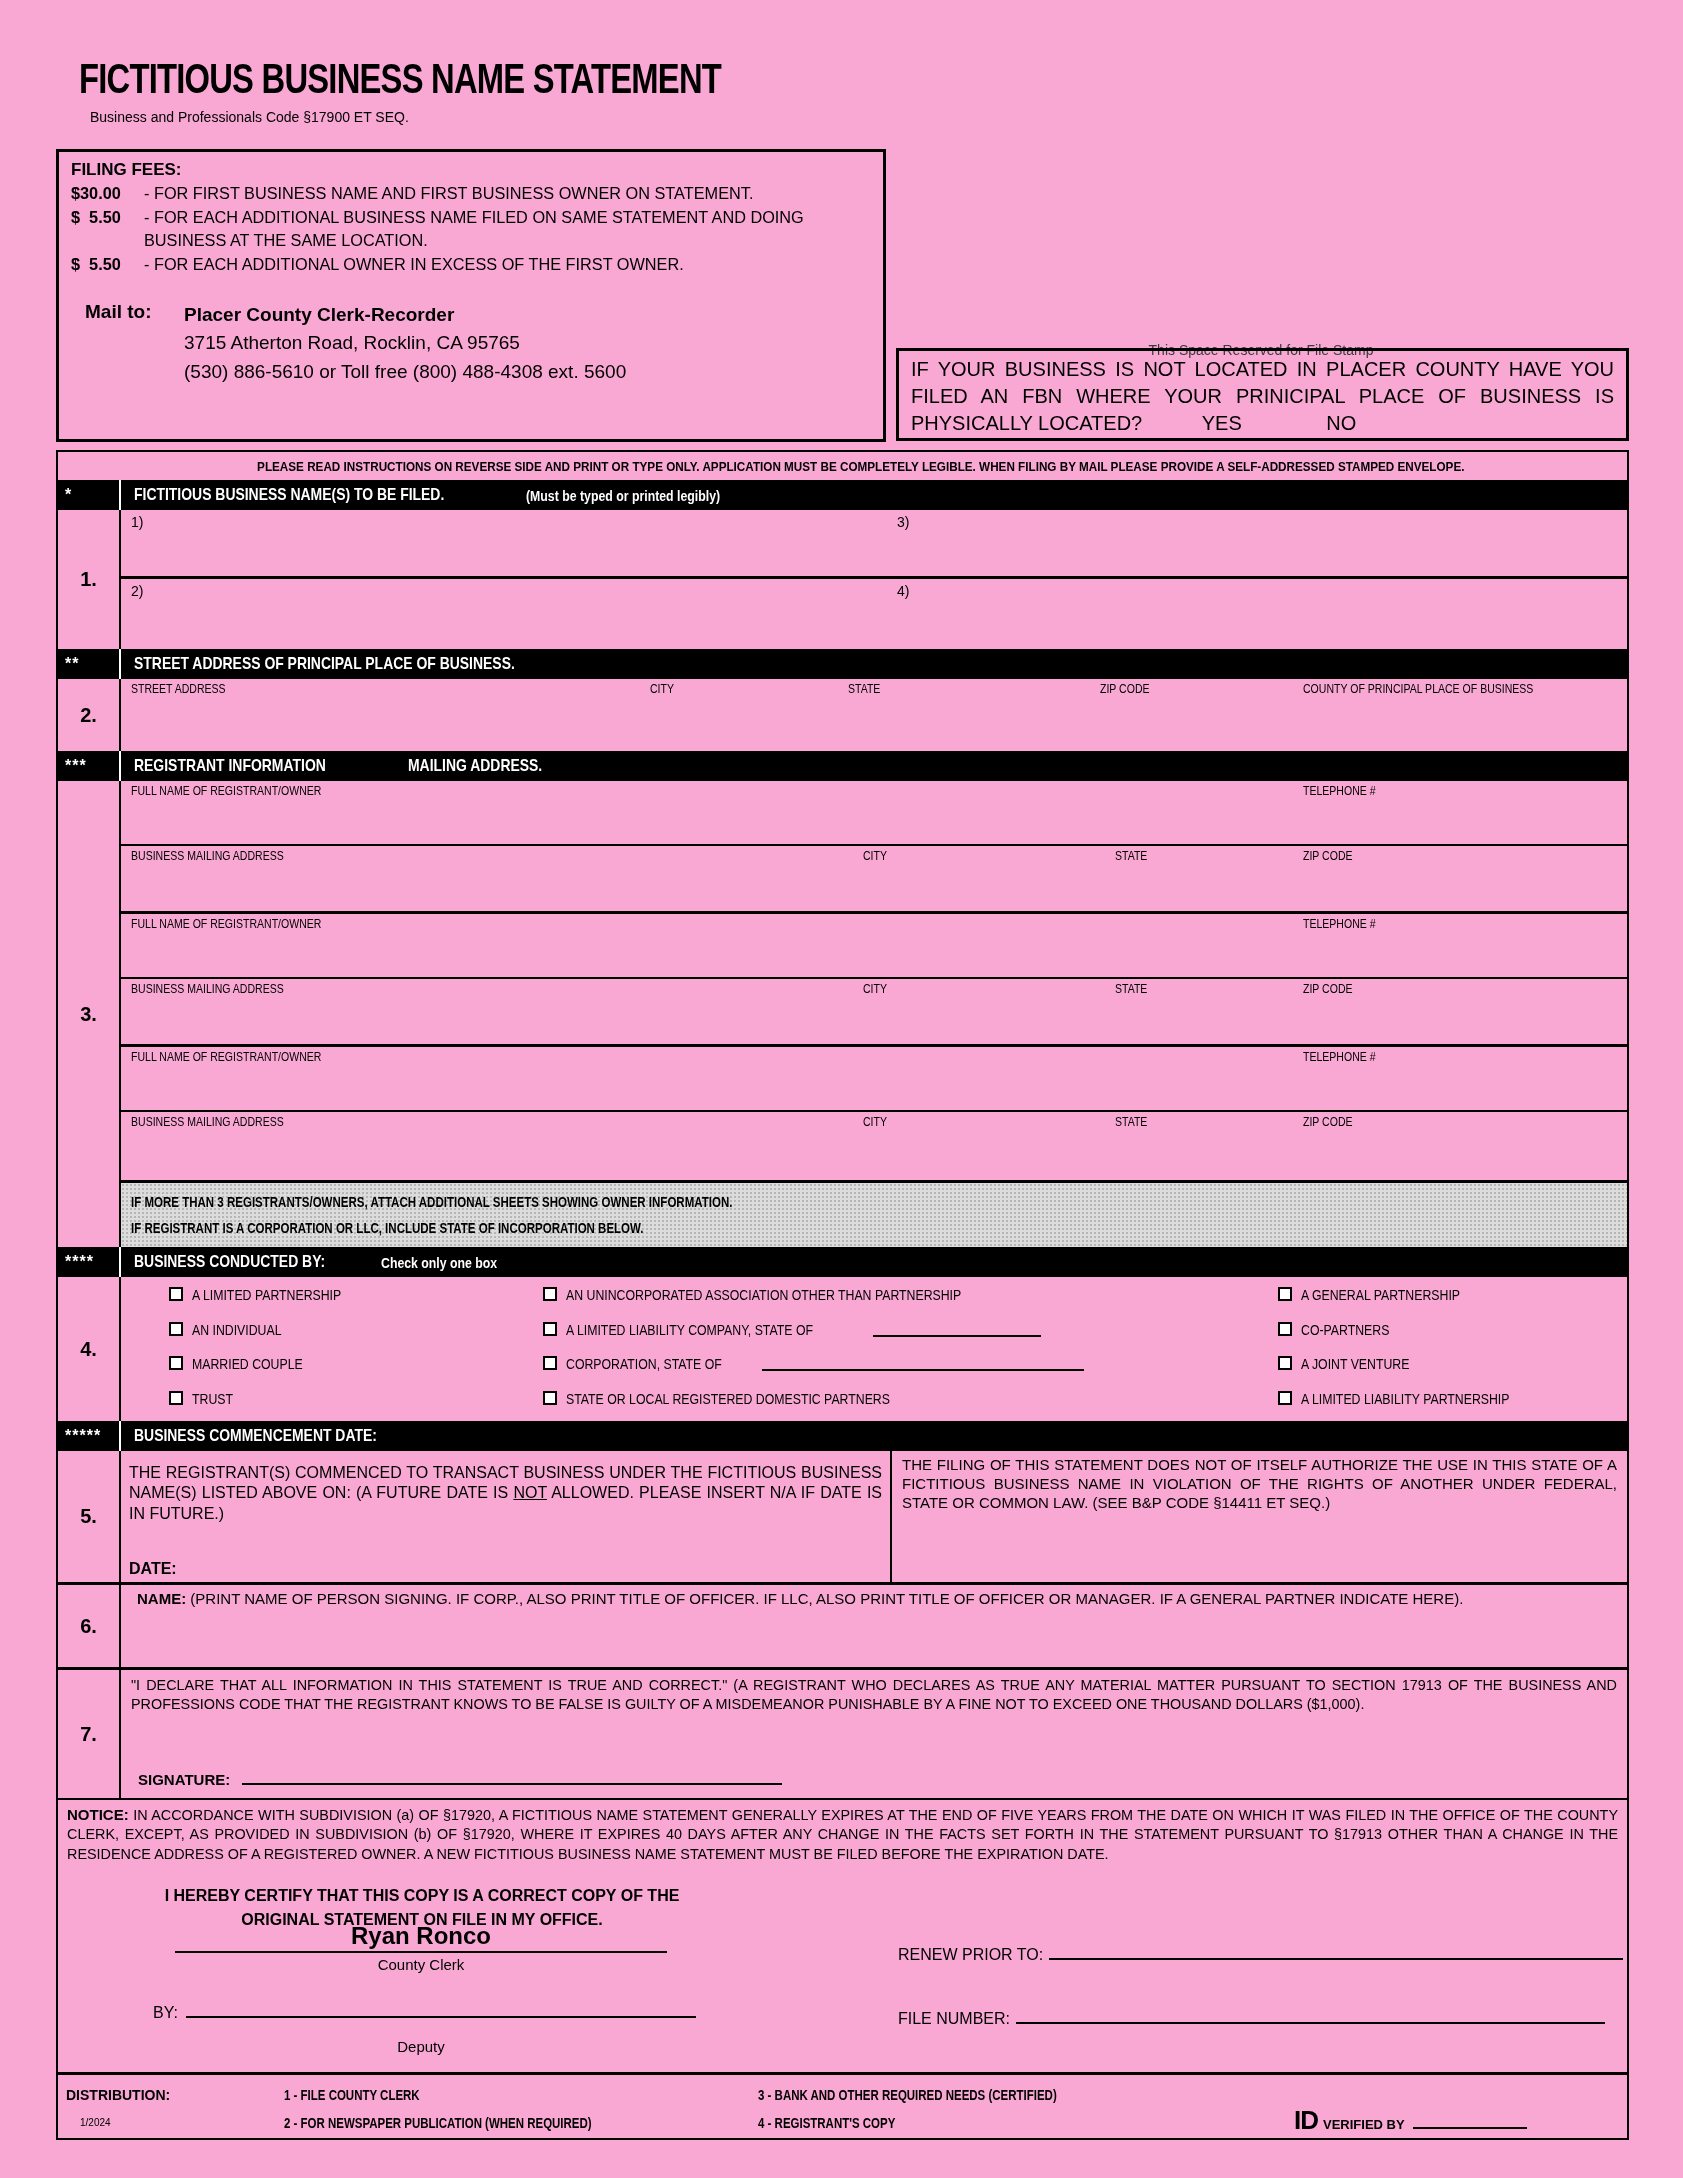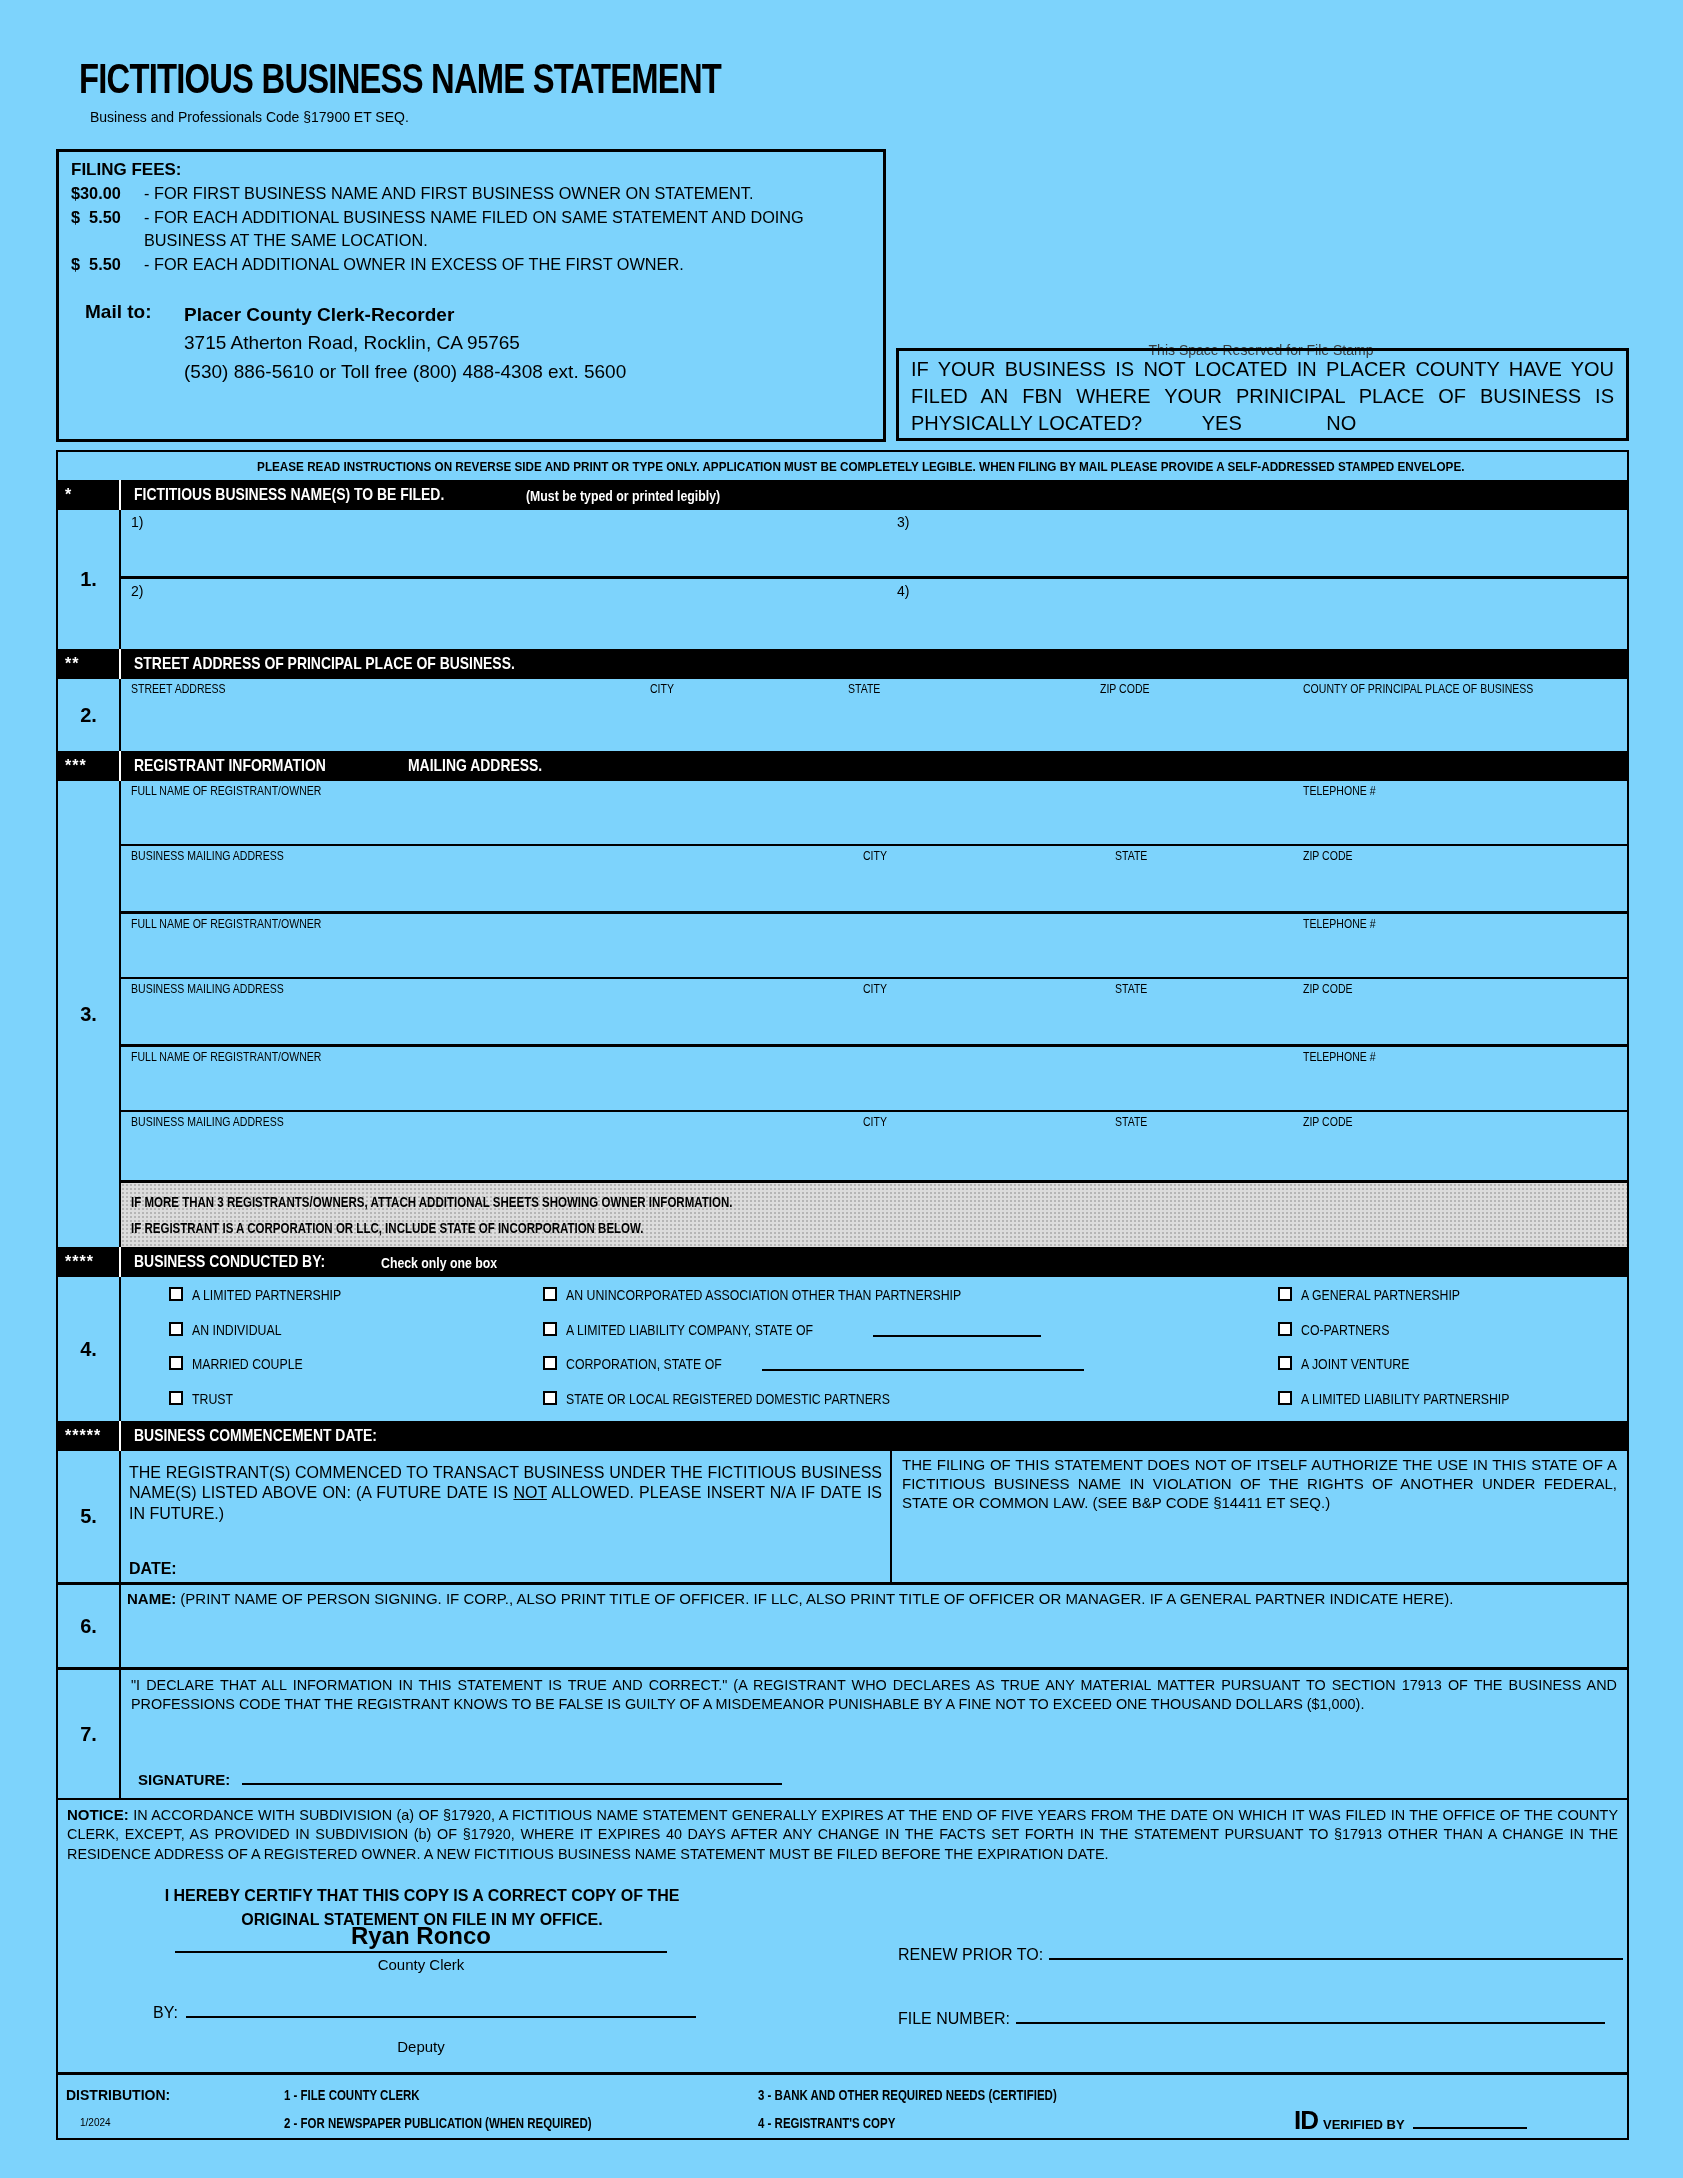--- a/index.html
+++ b/index.html
@@ -1,17 +1,17 @@
 <!DOCTYPE html>
 <html><head>
 <meta charset="utf-8">
 <style>
   html,body{margin:0;padding:0;background:#fff;}
   body{width:1683px;height:2178px;font-family:"Liberation Sans",sans-serif;color:#000;position:relative;}
-  .page{position:relative;width:1683px;height:2178px;background:#7dd3fc;overflow:hidden;}
+  .page{position:relative;width:1683px;height:2178px;background:#f9a8d4;overflow:hidden;}
   .cond{display:inline-block;transform:scaleX(.82);transform-origin:0 50%;white-space:nowrap;}
   .condc{display:inline-block;transform:scaleX(.9);transform-origin:50% 50%;white-space:nowrap;}
 
   .title{position:absolute;left:79px;top:55px;font-size:42px;font-weight:bold;letter-spacing:-1px;transform:scaleX(.78);transform-origin:0 0;white-space:nowrap;}
   .subtitle{position:absolute;left:90px;top:109px;font-size:14px;text-align:right;}
 
   .fees-box{position:absolute;left:56px;top:149px;width:830px;height:293px;border:3px solid #000;box-sizing:border-box;padding:8px 12px;}
   .fees-head{font-weight:bold;font-size:17px;margin-bottom:2px;}
   .fee-row{display:flex;font-size:16.3px;line-height:1.45;}
   .fee-amt{width:73px;font-weight:bold;flex:none;white-space:pre;}
@@ -56,21 +56,21 @@
   .cbl{font-size:15px;}
   .fill-line{display:inline-block;border-bottom:2px solid #000;height:13px;vertical-align:baseline;}
 
   .sec5-left{width:771px;flex:none;border-right:2px solid #000;box-sizing:border-box;position:relative;padding:12px 8px;}
   .sec5-right{flex:1;box-sizing:border-box;padding:4px 10px;}
   .ptext{font-size:16px;line-height:1.28;text-align:justify;}
   .ptext-sm{font-size:14.4px;line-height:1.35;text-align:justify;}
   .und{text-decoration:underline;}
   .date-label{position:absolute;left:8px;bottom:4px;font-weight:bold;font-size:16px;}
 
-  .sec6-main{padding:5px 6px;font-size:15px;}
+  .sec6-main{padding:5px 16px;font-size:15px;}
   .blbl{font-weight:bold;}
 
   .sec7-main{padding:6px 10px;position:relative;}
   .sig-row{position:absolute;left:17px;bottom:10px;font-size:15px;font-weight:bold;}
 
   .notice{border-top:2px solid #000;box-sizing:border-box;height:84px;padding:5px 9px;}
   .clerk{position:relative;height:190px;}
   .certify{position:absolute;left:104px;top:2px;width:520px;text-align:center;font-weight:bold;font-size:16px;line-height:1.5;}
   .ronco{position:absolute;left:117px;top:40px;width:492px;text-align:center;}
   .ronco .nameline{border-bottom:2px solid #000;font-size:24px;font-weight:bold;padding-bottom:1px;}

